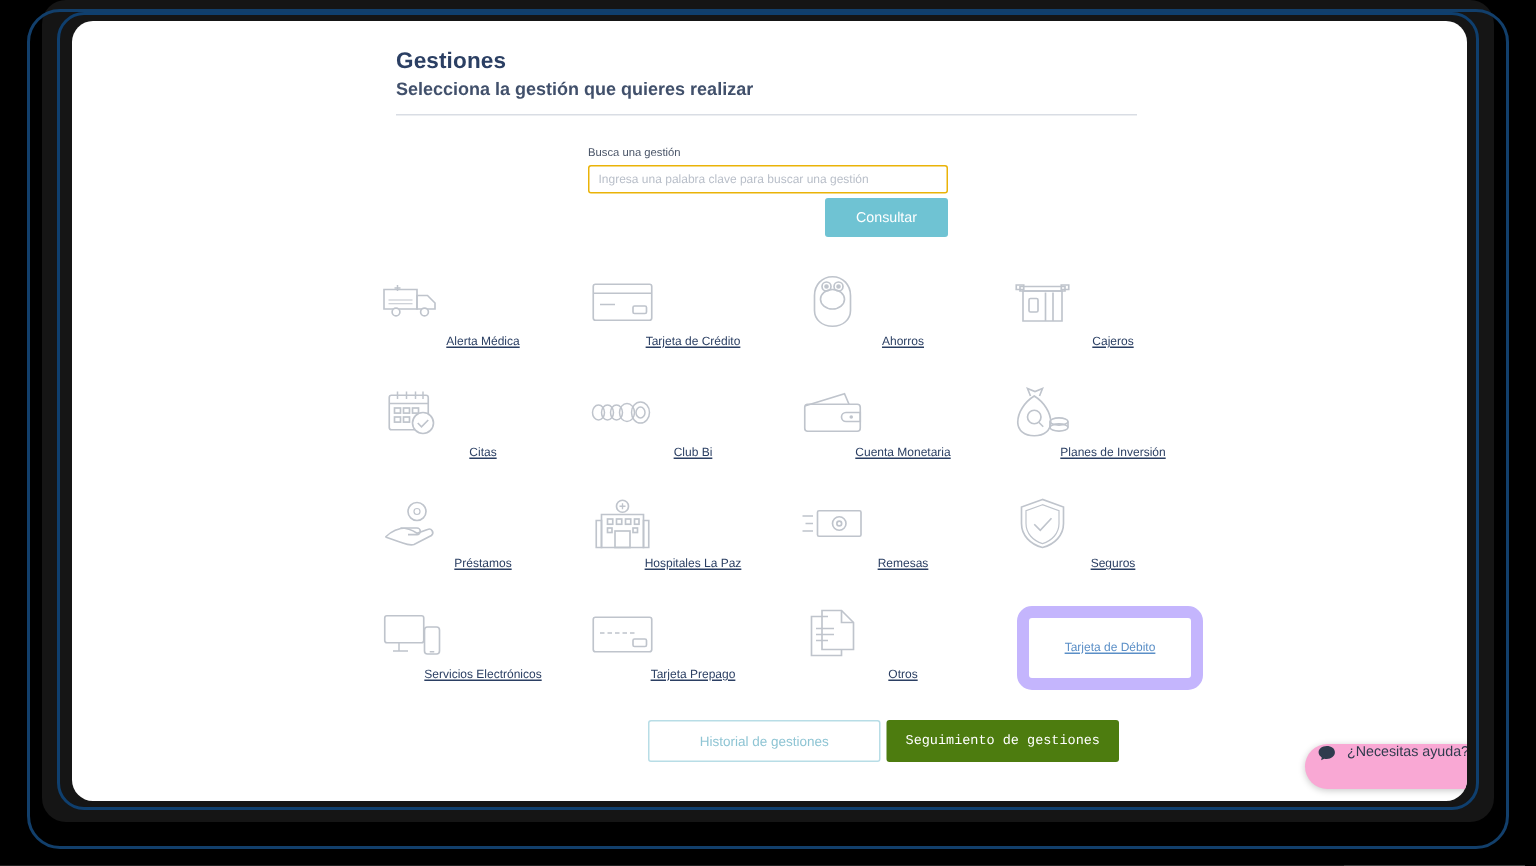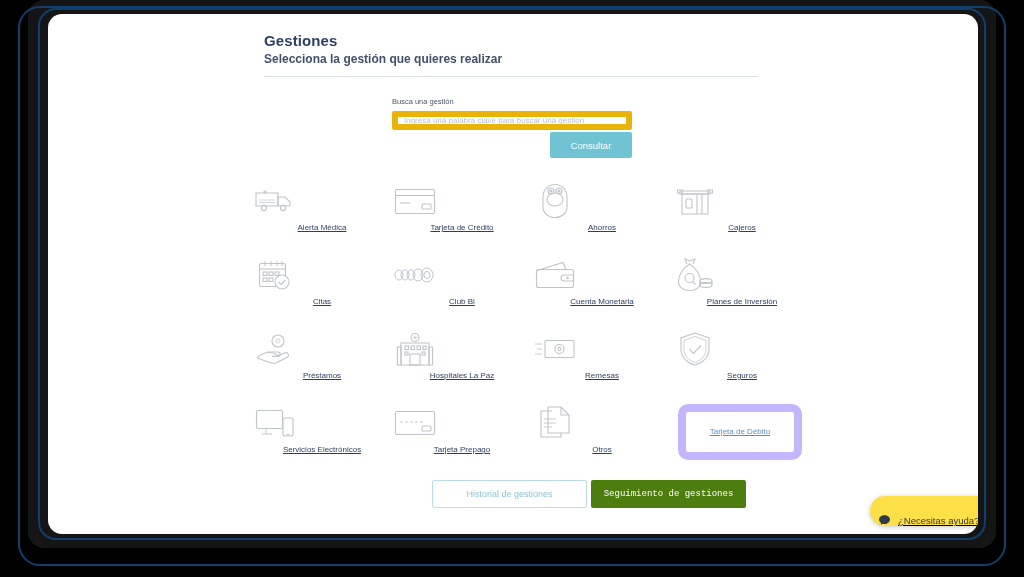--- a/index.html
+++ b/index.html
@@ -86,21 +86,21 @@
   }
   #search-label {
     font-size: 7.5px;
     color: #4a5568;
     margin-bottom: 3px;
     display: block;
   }
   #search-input {
     width: 240px;
     height: 19px;
-    border: 6px solid #eab308;
+    border: 1px solid #eab308;
     border-radius: 2px;
     background: #fff;
     font-size: 8px;
     color: #6b7280;
     padding: 0 6px;
     outline: none;
     font-family: "Liberation Sans", sans-serif;
   }
   #search-input::placeholder { color: #b9bfc9; }
 
@@ -193,28 +193,27 @@
     cursor: pointer;
     font-family: Liberation Mono, monospace;
   }
 
   
   #chat-widget {
     position: absolute;
     left: 822px; top: 482px;
     height: 30px;
     min-width: 130px;
-    background: #fde047;
+    background: #f9a8d4;
     border-radius: 15px;
     box-shadow: 0 1px 5px rgba(0,0,0,.22);
     display: flex;
-    align-items: flex-end;
+    align-items: flex-start;
     padding: 0 10px 0 8px;
     cursor: pointer;
-    text-decoration: underline;
   }
   #chat-bubble-icon {
     width: 13px; height: 13px;
     margin-right: 7px;
     flex: 0 0 auto;
   }
   #chat-label {
     font-size: 9.5px;
     color: #2f3b4d;
     white-space: nowrap;

